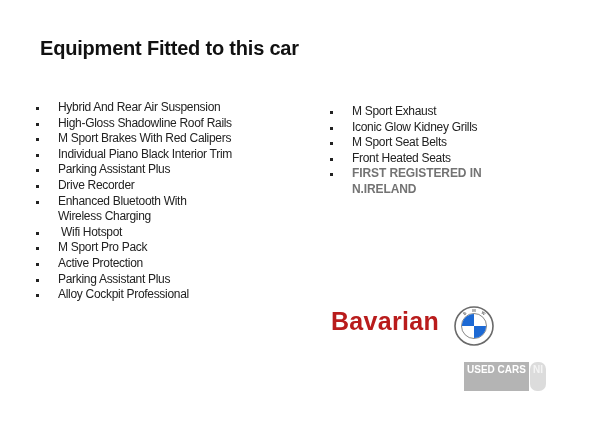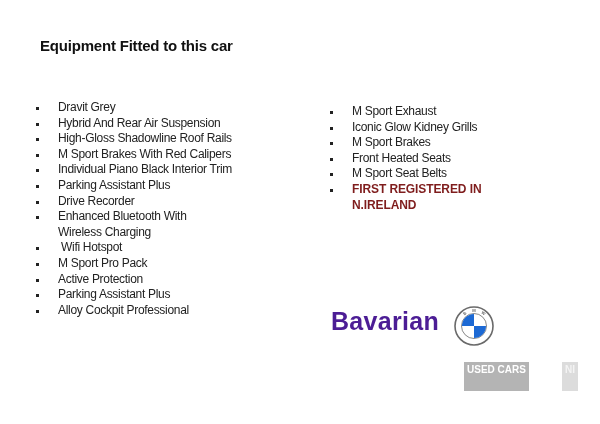--- a/index.html
+++ b/index.html
@@ -3,74 +3,72 @@
   <meta charset="utf-8">
   <style>
     html, body { margin: 0; padding: 0; }
     body {
       width: 600px; height: 424px; background: #ffffff;
       position: relative; overflow: hidden;
       font-family: "Liberation Sans", sans-serif; color: #1a1a1a;
     }
     .title {
       position: absolute; left: 40px; top: 37px;
-      font-size: 15px; font-weight: bold; color: #111; letter-spacing: -0.2px;
+      font-size: 20px; font-weight: bold; color: #111; letter-spacing: -0.2px;
     }
     .list { position: absolute; margin: 0; padding: 0; list-style: none; }
     .list.left { left: 33px; top: 100px; width: 250px; }
     .list.right { left: 327px; top: 104px; width: 200px; }
     .item {
       position: relative; padding-left: 25px;
       font-size: 12px; line-height: 15.6px; letter-spacing: -0.3px; color: #222;
     }
     .item .bullet {
       position: absolute; left: 3px; top: 7px; width: 3px; height: 3px; background: #222;
     }
-    .item.bold { font-weight: bold; color: #7f1d1d; letter-spacing: -0.1px; }
+    .item.bold { font-weight: bold; color: #737373; letter-spacing: -0.1px; }
     .logo-text {
       position: absolute; left: 331px; top: 307px;
-      font-size: 25px; font-weight: bold; color: #4c1d95; letter-spacing: 0.3px;
+      font-size: 25px; font-weight: bold; color: #b91c1c; letter-spacing: 0.3px;
     }
     .bmw { position: absolute; left: 454px; top: 306px; width: 40px; height: 40px; }
     .badge {
       position: absolute; left: 464px; top: 362px; height: 29px; display: flex;
-      font-size: 10px; font-weight: bold; line-height: 15px; gap: 32px;
+      font-size: 10px; font-weight: bold; line-height: 15px;
     }
     .badge .used { background: #b4b4b4; color: #fff; padding: 0 3px; }
-    .badge .ni { background: #dcdcdc; color: #f4f4f4; padding: 0 3px; margin-left: 1px; }
+    .badge .ni { background: #dcdcdc; color: #f4f4f4; padding: 0 3px; margin-left: 1px; border-radius: 7px; }
   </style>
 </head>
 <body>
 
 <div class="title">Equipment Fitted to this car</div>
 
 <ul class="list left">
-  <li class="item"><span class="bullet"></span><span>Dravit Grey</span></li>
   <li class="item"><span class="bullet"></span></li>
   <li class="item"><span class="bullet"></span></li>
   <li class="item"><span class="bullet"></span><span>Hybrid And Rear Air Suspension</span></li>
   <li class="item"><span class="bullet"></span><span>High-Gloss Shadowline Roof Rails</span></li>
   <li class="item"><span class="bullet"></span><span>M Sport Brakes With Red Calipers</span></li>
   <li class="item"><span class="bullet"></span><span>Individual Piano Black Interior Trim</span></li>
   <li class="item"><span class="bullet"></span><span>Parking Assistant Plus</span></li>
   <li class="item"><span class="bullet"></span><span>Drive Recorder</span></li>
   <li class="item" style="width:175px"><span class="bullet"></span><span>Enhanced Bluetooth With Wireless Charging</span></li>
   <li class="item" style="white-space:pre"><span class="bullet"></span><span> Wifi Hotspot</span></li>
   <li class="item"><span class="bullet"></span><span>M Sport Pro Pack</span></li>
   <li class="item"><span class="bullet"></span><span>Active Protection</span></li>
   <li class="item"><span class="bullet"></span><span>Parking Assistant Plus</span></li>
   <li class="item"><span class="bullet"></span><span>Alloy Cockpit Professional</span></li>
 </ul>
 
 <ul class="list right">
   <li class="item"><span class="bullet"></span><span>M Sport Exhaust</span></li>
   <li class="item"><span class="bullet"></span><span>Iconic Glow Kidney Grills</span></li>
-  <li class="item"><span class="bullet"></span><span>M Sport Brakes</span></li>
+  <li class="item"><span class="bullet"></span><span>M Sport Seat Belts</span></li>
   <li class="item"><span class="bullet"></span><span>Front Heated Seats</span></li>
-  <li class="item"><span class="bullet"></span><span>M Sport Seat Belts</span></li>
   <li class="item bold" style="width:150px"><span class="bullet"></span><span>FIRST REGISTERED IN N.IRELAND</span></li>
 </ul>
 
 <div class="logo-text">Bavarian</div>
 
 <div class="bmw">
   <svg width="40" height="40" viewBox="0 0 40 40">
     <circle cx="20" cy="20" r="19" fill="#fff" stroke="#6a6a6a" stroke-width="1.6"></circle>
     <circle cx="20" cy="20" r="12.5" fill="#fff" stroke="#6a6a6a" stroke-width="0.8"></circle>
     <path d="M20 20 L20 8 A12 12 0 0 0 8 20 Z" fill="#1c69d4"></path>

